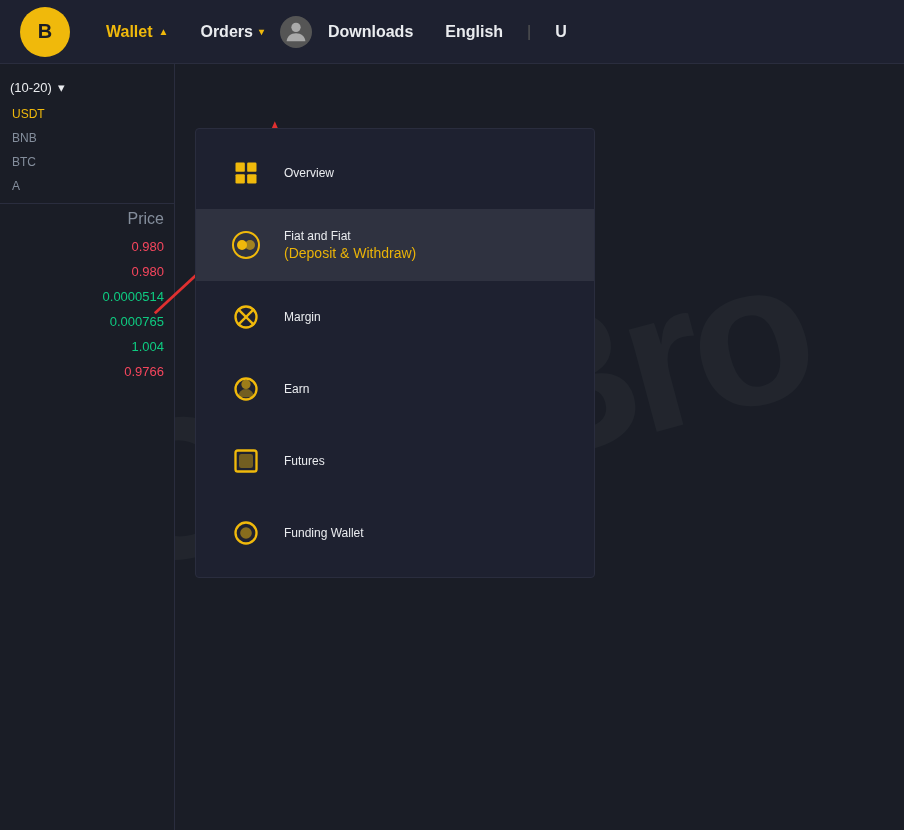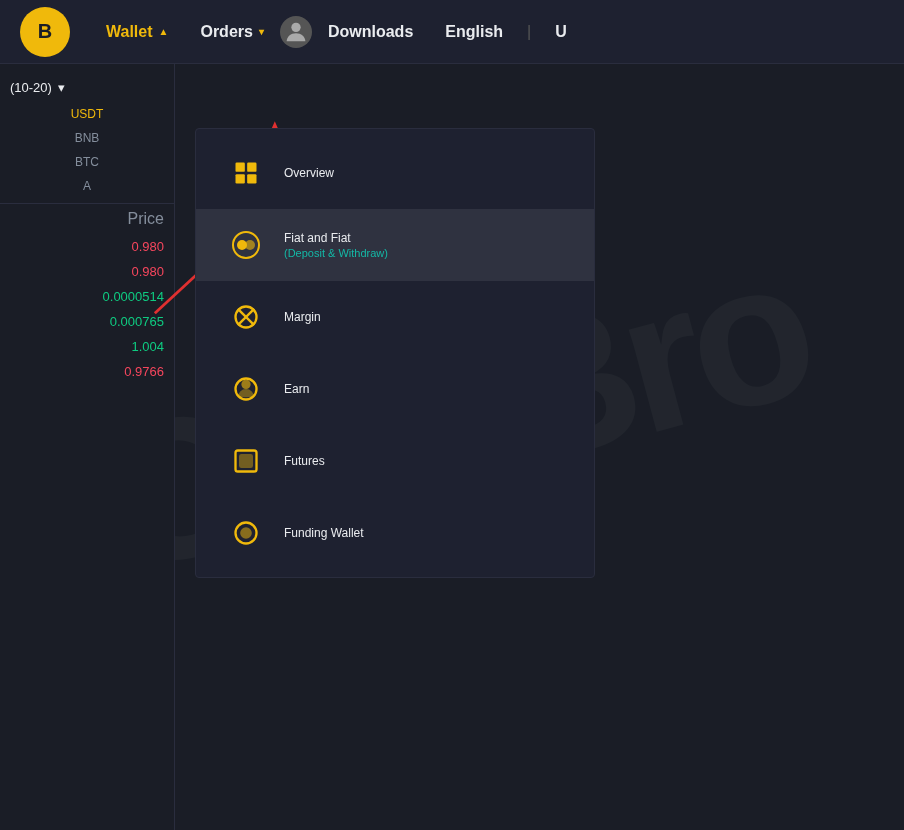--- a/index.html
+++ b/index.html
@@ -107,21 +107,20 @@
 
     
     .sidebar-left {
       width: 175px;
       background: #1a1d26;
       border-right: 1px solid #2a2d3e;
       padding-top: 10px;
       position: relative;
       z-index: 2;
       flex-shrink: 0;
-      text-align: center;
     }
 
     .sidebar-filter {
       display: flex;
       align-items: center;
       padding: 6px 10px;
       color: #848e9c;
       font-size: 13px;
       gap: 6px;
       cursor: pointer;
@@ -211,22 +210,22 @@
       flex-direction: column;
     }
 
     .dropdown-label {
       color: #eaecef;
       font-size: 12px;
       font-weight: 500;
     }
 
     .dropdown-sublabel {
-      color: #14b8a6;
-      font-size: 11px;
+      color: #eab308;
+      font-size: 14px;
       margin-top: 2px;
     }
 
     
     .arrow-overlay {
       position: absolute;
       top: 0; left: 0;
       width: 100%; height: 100%;
       pointer-events: none;
       z-index: 50;

